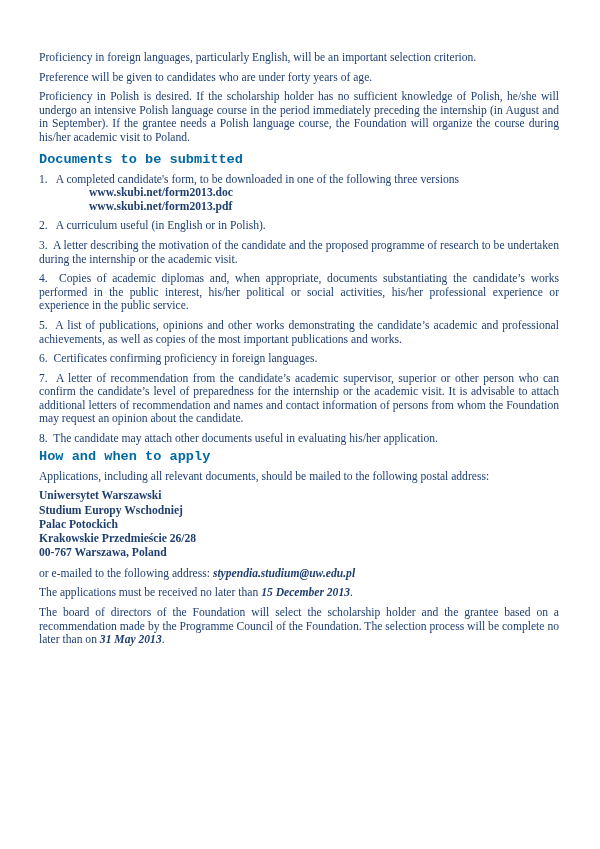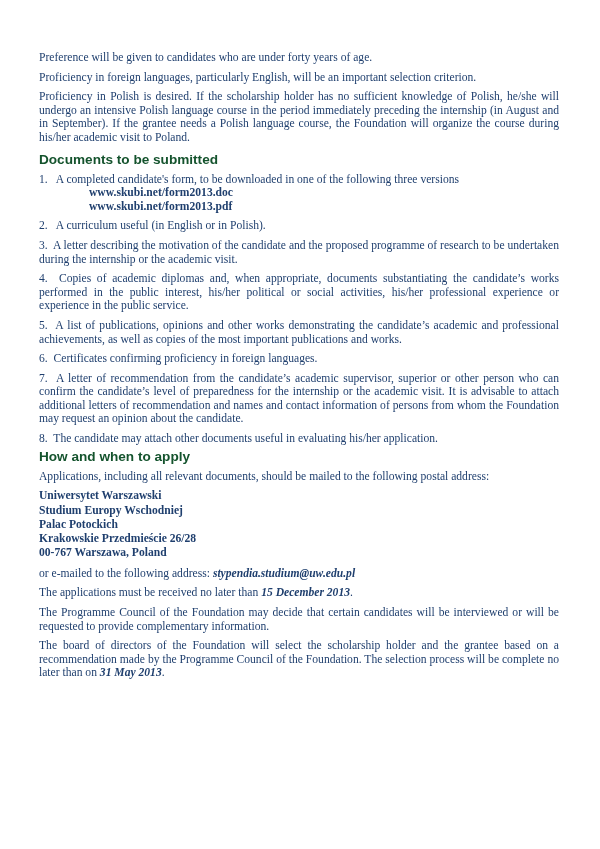--- a/index.html
+++ b/index.html
@@ -4,36 +4,36 @@
 <style>
   html, body { margin: 0; padding: 0; background: #ffffff; }
   body { width: 600px; height: 849px; position: relative; overflow: hidden; }
   .page {
     position: absolute; left: 39px; top: 51px; width: 520px;
     font-family: "Liberation Serif", serif; font-size: 11.6px; line-height: 13.6px;
     color: #1f3f6e; text-align: justify;
   }
   p { margin: 0 0 6px 0; }
   h2 {
-    font-family: Liberation Sans, sans-serif; font-weight: bold; font-size: 13.6px;
-    color: #14532d; margin: 7px 0 5px 0; line-height: 16px;
+    font-family: Liberation Mono, monospace; font-weight: bold; font-size: 13.6px;
+    color: #0369a1; margin: 7px 0 5px 0; line-height: 16px;
   }
   .links { margin: 0 0 6px 50px; font-weight: bold; line-height: 13.6px; }
   .links div { display: block; }
   .item { margin: 0 0 6px 0; }
   .addr { font-weight: bold; margin: 0 0 6px 0; line-height: 14.3px; }
   .addr div { display: block; }
   b { font-weight: bold; font-style: italic; }
 </style>
 </head>
 <body>
 
 <div class="page">
+  <p>Proficiency in foreign languages, particularly English, will be an important selection criterion.</p>
   <p>Preference will be given to candidates who are under forty years of age.</p>
-  <p>Proficiency in foreign languages, particularly English, will be an important selection criterion.</p>
   <p>Proficiency in Polish is desired.  If the scholarship holder has no sufficient knowledge of Polish, he/she will undergo an intensive Polish language course in the period immediately preceding the internship (in August and in September). If the grantee needs a Polish language course, the Foundation will organize the course during his/her academic visit to Poland.</p>
 
   <h2>Documents to be submitted</h2>
 
   <div class="item" style="margin-bottom:0">
     <span>1.</span>&nbsp;&nbsp;
     <span>A completed candidate's form, to be downloaded in one of the following three versions</span>
   </div>
   <div class="links">
     <div>www.skubi.net/form2013.doc</div>
@@ -77,17 +77,16 @@
     <div>Palac Potockich</div>
     <div>Krakowskie Przedmieście 26/28</div>
     <div>00-767 Warszawa, Poland</div>
   </div>
   <p>
     <span>or e-mailed to the following address: </span><b>stypendia.studium@uw.edu.pl</b>
   </p>
   <p>
     <span>The applications must be received no later than </span><b>15 December 2013</b><span>.</span>
   </p>
-  <p>The Programme Council of the Foundation may decide that certain candidates will be interviewed or will be requested to provide complementary information.</p>
   <p>
     <span>The board of directors of the Foundation will select the scholarship holder and the grantee based on a recommendation made by the Programme Council of the Foundation. The selection process will be complete no later than on </span><b>31 May 2013</b><span>.</span>
   </p>
 </div>
 
 </body></html>

